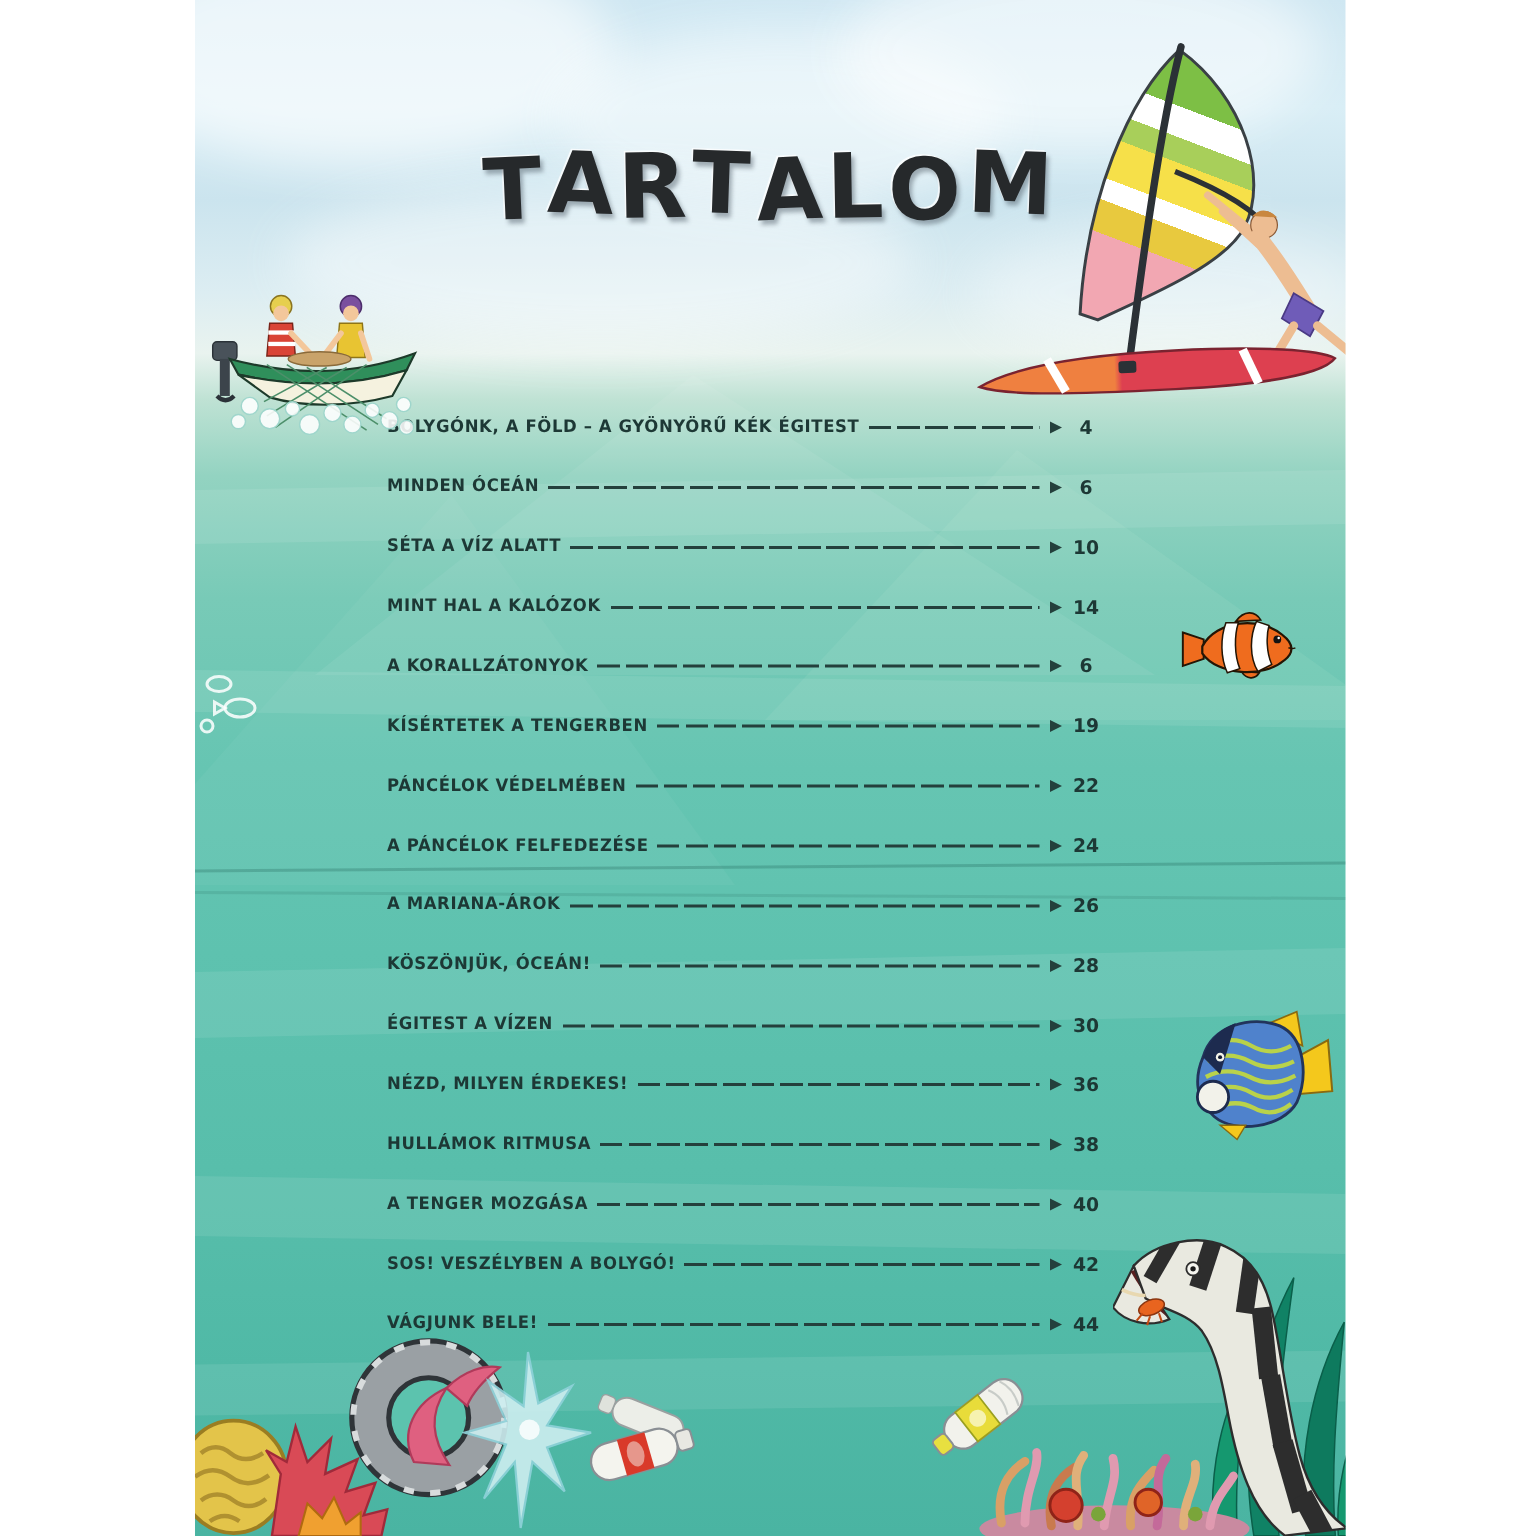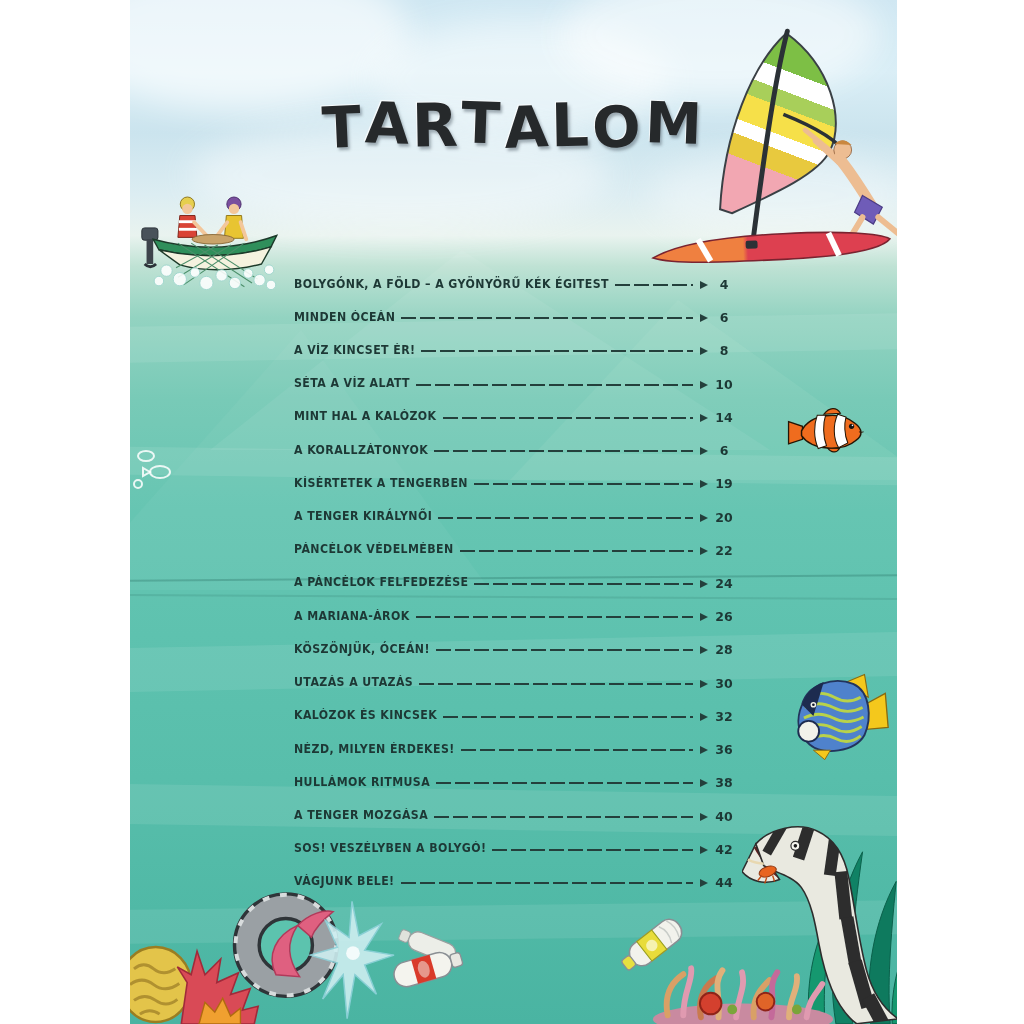--- a/index.html
+++ b/index.html
@@ -30,21 +30,21 @@
   .title .tl:nth-child(even){transform:rotate(2deg) translateY(-2px);}
   .title .tl:nth-child(3n){transform:rotate(-1deg) scale(1.05);}
 
   .toc{
     position:absolute;left:128px;top:277px;width:482px;height:612px;z-index:2;
     display:flex;flex-direction:column;justify-content:space-between;
   }
   .toc-row{display:flex;align-items:center;height:14px;}
   .toc-label{
     font-size:11px;font-weight:bold;color:#1d3835;letter-spacing:.4px;
-    white-space:nowrap;transform:scaleY(1.05);margin-left:36px;
+    white-space:nowrap;transform:scaleY(1.05);
   }
   .toc-leader{
     flex:1;height:2px;margin:2px 7px 0 6px;align-self:center;
     background:repeating-linear-gradient(90deg,#24403c 0 15px,rgba(0,0,0,0) 15px 19px);
   }
   .toc-arrow{
     width:0;height:0;margin-top:2px;
     border-top:4px solid transparent;border-bottom:4px solid transparent;
     border-left:8px solid #24403c;
   }
@@ -85,26 +85,20 @@
     <span class="toc-arrow"></span>
     <span class="toc-page">4</span>
   </div>
       <div class="toc-row">
     <span class="toc-label">MINDEN ÓCEÁN</span>
     <span class="toc-leader"></span>
     <span class="toc-arrow"></span>
     <span class="toc-page">6</span>
   </div>
       <div class="toc-row">
-    <span class="toc-label">A VÍZ KINCSET ÉR!</span>
-    <span class="toc-leader"></span>
-    <span class="toc-arrow"></span>
-    <span class="toc-page">8</span>
-  </div>
-      <div class="toc-row">
     <span class="toc-label">SÉTA A VÍZ ALATT</span>
     <span class="toc-leader"></span>
     <span class="toc-arrow"></span>
     <span class="toc-page">10</span>
   </div>
       <div class="toc-row">
     <span class="toc-label">MINT HAL A KALÓZOK</span>
     <span class="toc-leader"></span>
     <span class="toc-arrow"></span>
     <span class="toc-page">14</span>
@@ -115,26 +109,20 @@
     <span class="toc-arrow"></span>
     <span class="toc-page">6</span>
   </div>
       <div class="toc-row">
     <span class="toc-label">KÍSÉRTETEK A TENGERBEN</span>
     <span class="toc-leader"></span>
     <span class="toc-arrow"></span>
     <span class="toc-page">19</span>
   </div>
       <div class="toc-row">
-    <span class="toc-label">A TENGER KIRÁLYNŐI</span>
-    <span class="toc-leader"></span>
-    <span class="toc-arrow"></span>
-    <span class="toc-page">20</span>
-  </div>
-      <div class="toc-row">
     <span class="toc-label">PÁNCÉLOK VÉDELMÉBEN</span>
     <span class="toc-leader"></span>
     <span class="toc-arrow"></span>
     <span class="toc-page">22</span>
   </div>
       <div class="toc-row">
     <span class="toc-label">A PÁNCÉLOK FELFEDEZÉSE</span>
     <span class="toc-leader"></span>
     <span class="toc-arrow"></span>
     <span class="toc-page">24</span>
@@ -145,30 +133,24 @@
     <span class="toc-arrow"></span>
     <span class="toc-page">26</span>
   </div>
       <div class="toc-row">
     <span class="toc-label">KÖSZÖNJÜK, ÓCEÁN!</span>
     <span class="toc-leader"></span>
     <span class="toc-arrow"></span>
     <span class="toc-page">28</span>
   </div>
       <div class="toc-row">
-    <span class="toc-label">UTAZÁS A UTAZÁS</span>
+    <span class="toc-label">ÉGITEST A VÍZEN</span>
     <span class="toc-leader"></span>
     <span class="toc-arrow"></span>
     <span class="toc-page">30</span>
-  </div>
-      <div class="toc-row">
-    <span class="toc-label">KALÓZOK ÉS KINCSEK</span>
-    <span class="toc-leader"></span>
-    <span class="toc-arrow"></span>
-    <span class="toc-page">32</span>
   </div>
       <div class="toc-row">
     <span class="toc-label">NÉZD, MILYEN ÉRDEKES!</span>
     <span class="toc-leader"></span>
     <span class="toc-arrow"></span>
     <span class="toc-page">36</span>
   </div>
       <div class="toc-row">
     <span class="toc-label">HULLÁMOK RITMUSA</span>
     <span class="toc-leader"></span>

